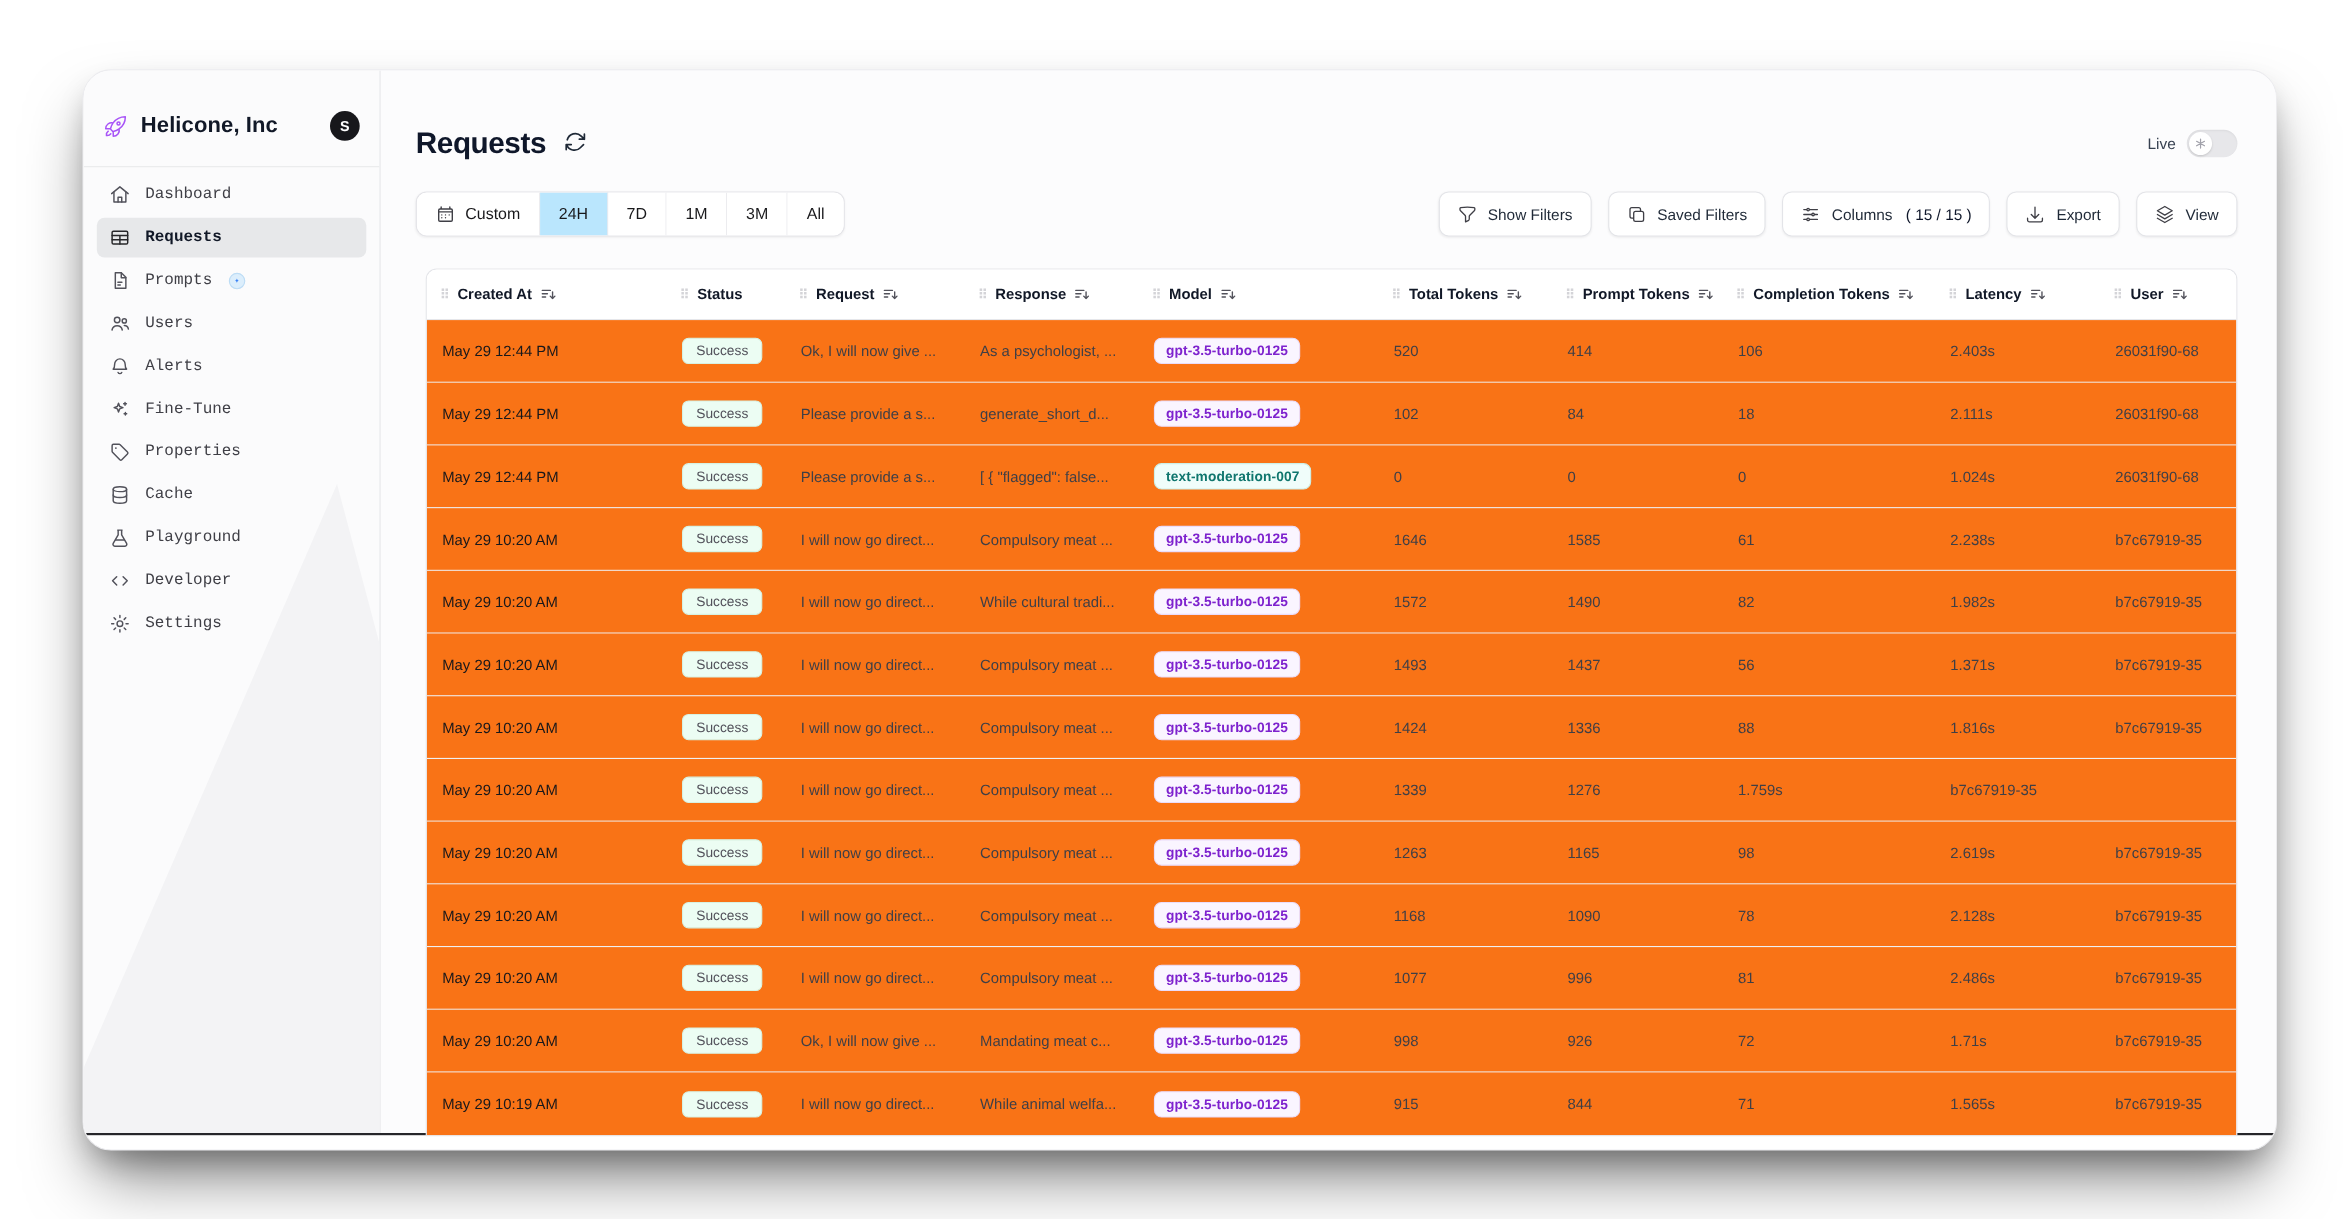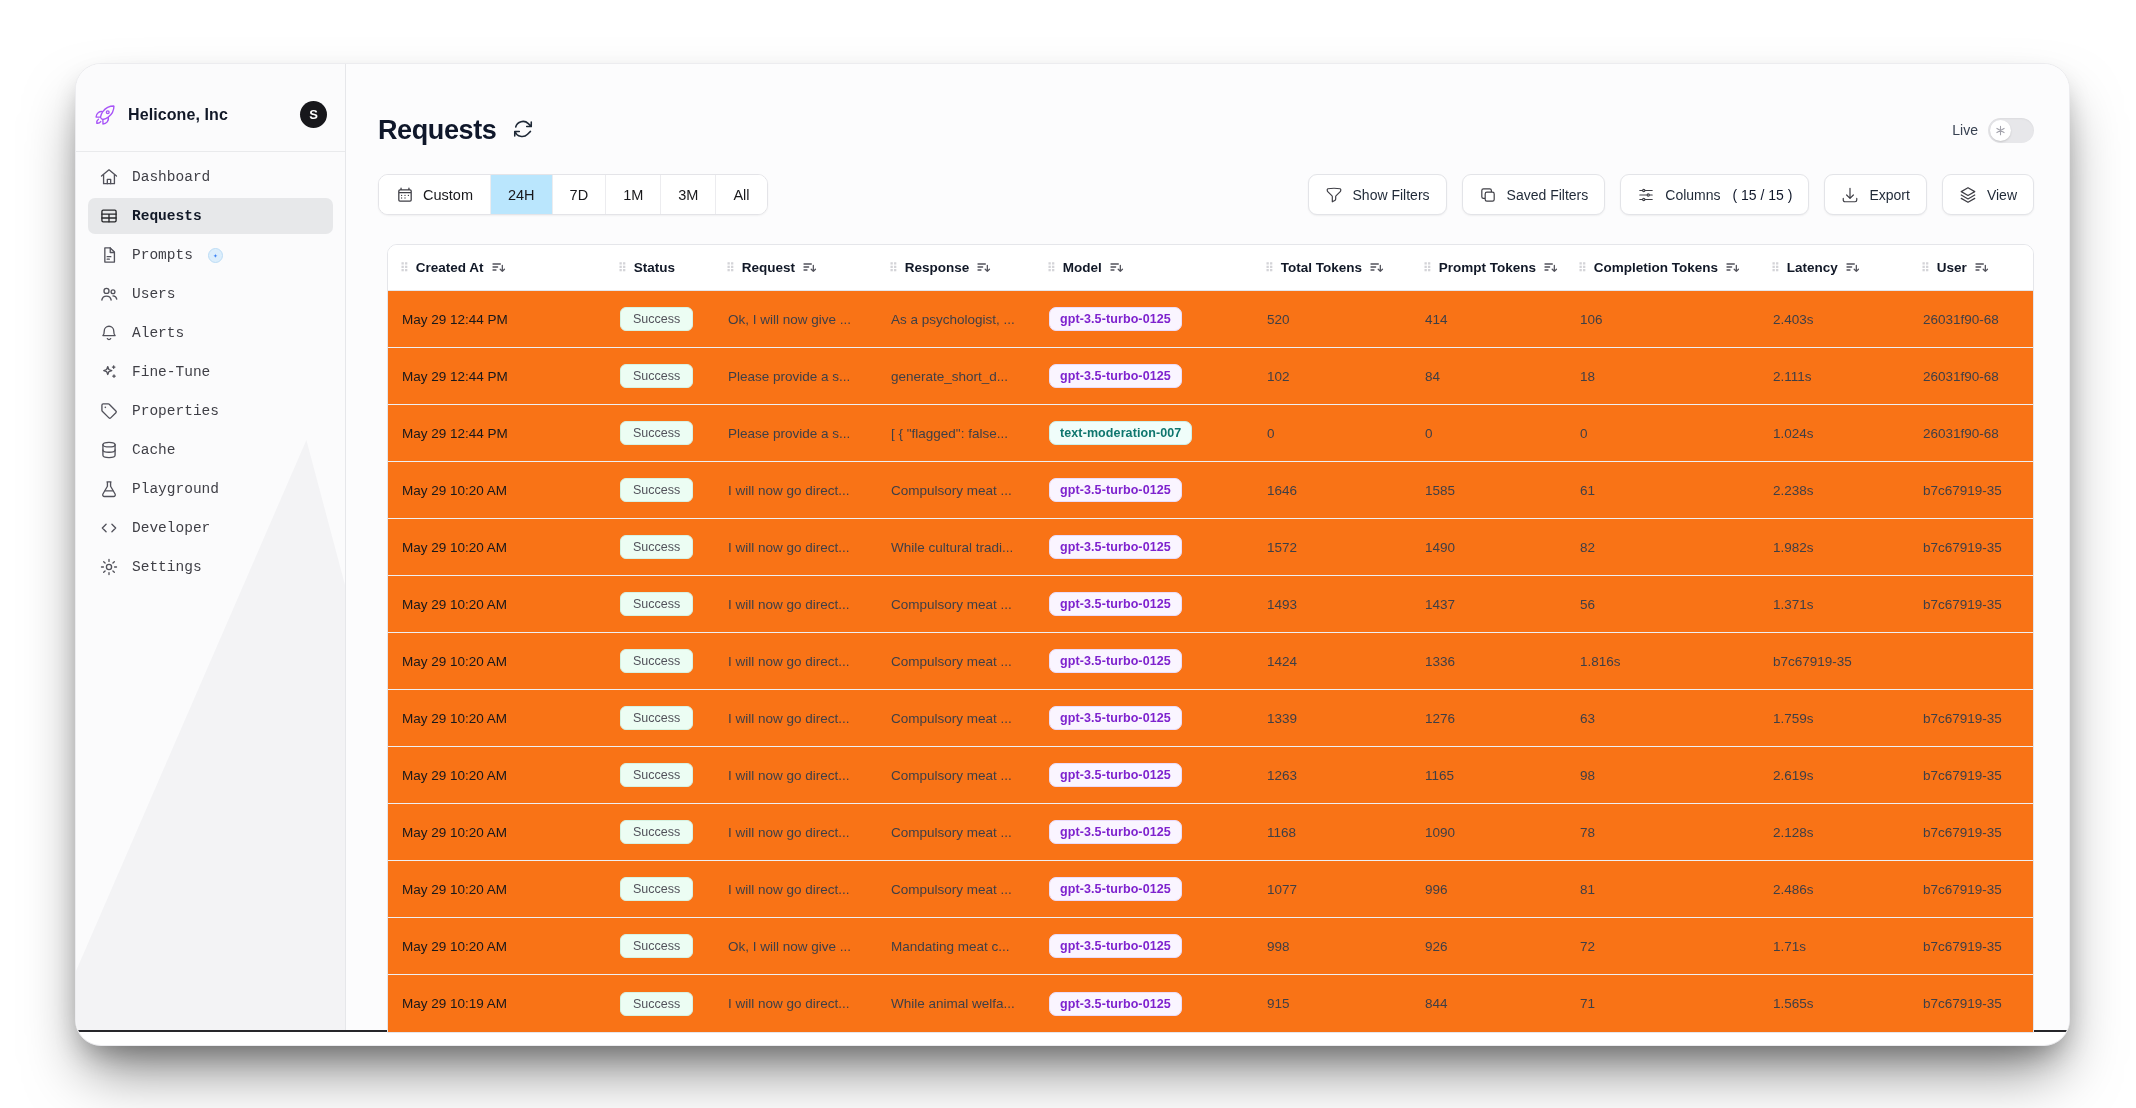--- a/index.html
+++ b/index.html
@@ -12,21 +12,21 @@
     overflow:hidden; }
   .app { display:flex; height:968px; border-bottom:2px solid #26262a; }
 
   
   .sidebar { width:270px; flex:0 0 270px; background:#fbfbfc; border-right:1px solid #e6e7ea;
     position:relative; overflow:hidden; }
   .watermark { position:absolute; left:-30px; bottom:-10px; width:420px; height:600px;
     background:#f3f3f5; clip-path:polygon(62% 0, 100% 100%, 0 100%); }
   .org-row { position:relative; height:88px; padding:14px 18px 0 18px; display:flex;
     align-items:center; gap:12px; border-bottom:1px solid #e9eaec; }
-  .org-name { font-size:16px; font-weight:700; color:#111827; letter-spacing:.1px; flex:1; }
+  .org-name { font-size:20px; font-weight:700; color:#111827; letter-spacing:.1px; flex:1; }
   .avatar { width:27px; height:27px; border-radius:50%; background:#17171b; color:#fff;
     display:flex; align-items:center; justify-content:center; font-size:13px; font-weight:700; }
   .nav { position:relative; padding:7px 12px; }
   .nav-item { height:36px; margin-bottom:3px; border-radius:7px; display:flex; align-items:center;
     gap:13px; padding:0 11px; font-size:14.5px; font-weight:500; color:#3f3f46; cursor:pointer;font-family:Liberation Mono, monospace; }
   .nav-item.active { background:#e7e8ea; color:#111827; font-weight:700; }
   .nav-item .nicon { width:20px; height:20px; display:flex; color:#52525b; }
   .nav-item.active .nicon { color:#27272a; }
   .nicon svg { width:20px; height:20px; }
   .mini-badge { width:15px; height:15px; border-radius:50%; background:#dceefc; border:1px solid #bcdcf5;
@@ -502,37 +502,37 @@
             <div class="td">
                 <span class="status-badge">Success</span>
               </div>
             <div class="td">I will now go direct...</div>
             <div class="td">Compulsory meat ...</div>
             <div class="td">
                 <span class="model-badge" data-variant="purple">gpt-3.5-turbo-0125</span>
               </div>
             <div class="td">1424</div>
             <div class="td">1336</div>
+            <div class="td">88</div>
             <div class="td">1.816s</div>
             <div class="td">b7c67919-35</div>
           </div>
 
           <div class="tr grid">
             <div class="td created">May 29 10:20 AM</div>
             <div class="td">
                 <span class="status-badge">Success</span>
               </div>
             <div class="td">I will now go direct...</div>
             <div class="td">Compulsory meat ...</div>
             <div class="td">
                 <span class="model-badge" data-variant="purple">gpt-3.5-turbo-0125</span>
               </div>
             <div class="td">1339</div>
             <div class="td">1276</div>
-            <div class="td">63</div>
             <div class="td">1.759s</div>
             <div class="td">b7c67919-35</div>
           </div>
 
           <div class="tr grid">
             <div class="td created">May 29 10:20 AM</div>
             <div class="td">
                 <span class="status-badge">Success</span>
               </div>
             <div class="td">I will now go direct...</div>

